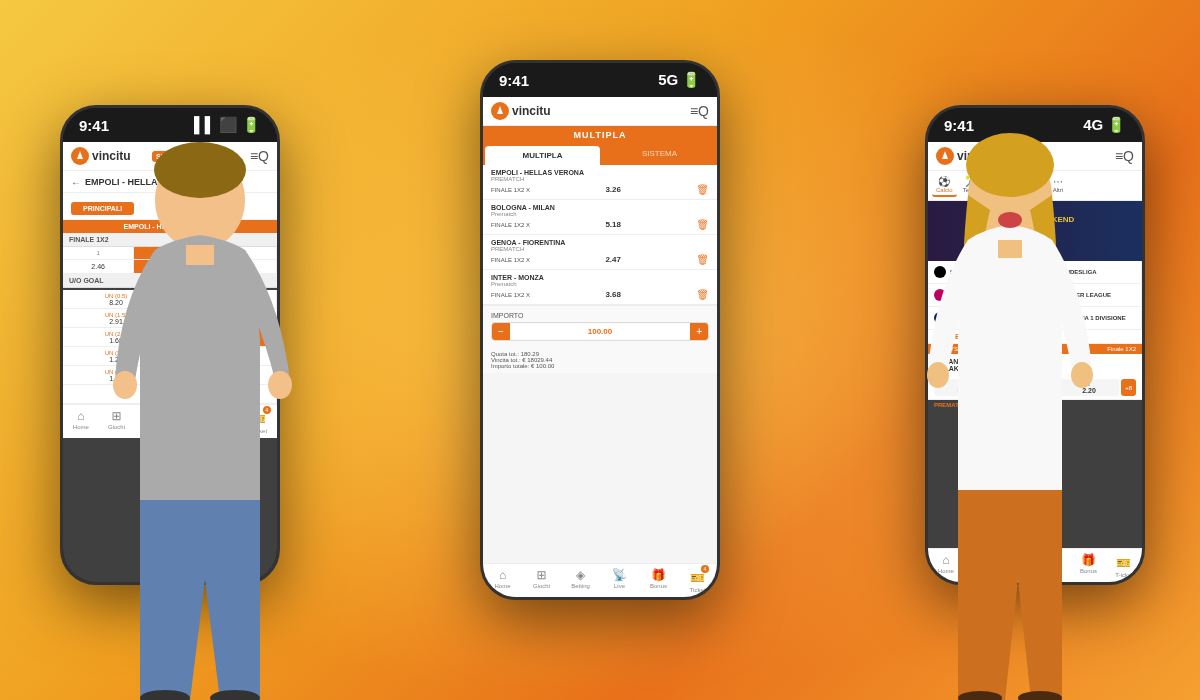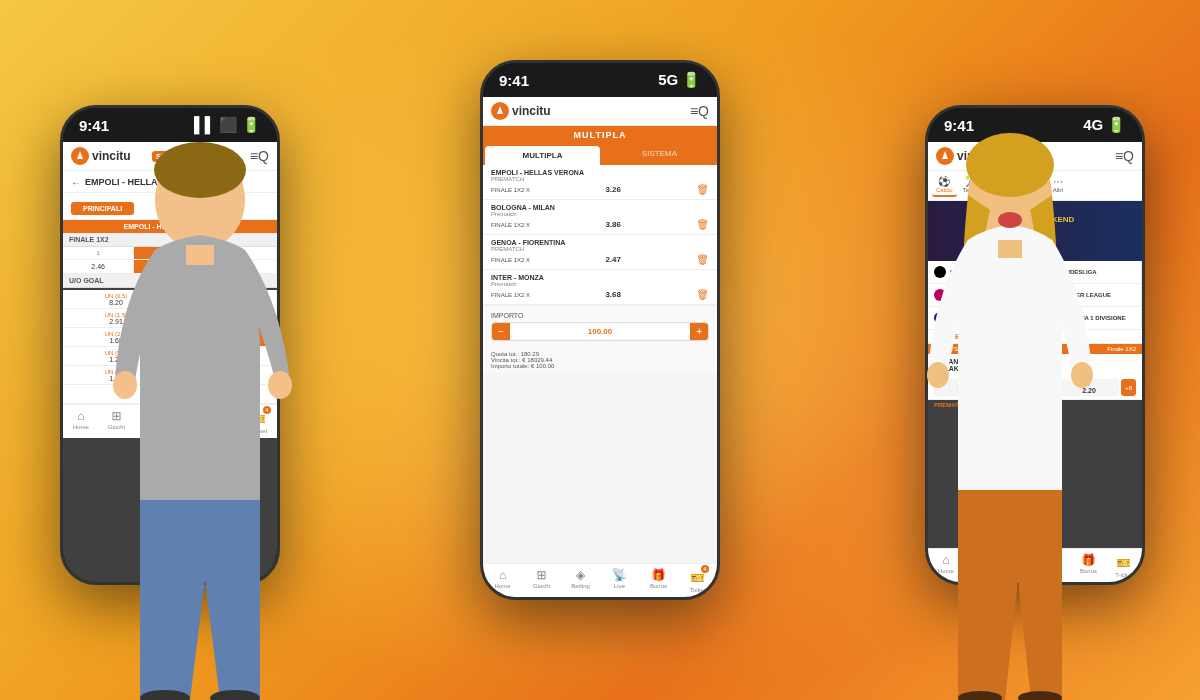--- a/index.html
+++ b/index.html
@@ -699,21 +699,21 @@
             <span class="bet-odd-label">FINALE 1X2 X</span>
             <span class="bet-odd-value">3.26</span>
             <span class="del-btn">🗑</span>
           </div>
         </div>
         <div class="bet-item">
           <div class="bet-match">BOLOGNA - MILAN</div>
           <div class="bet-sub">Prematch</div>
           <div class="bet-odd-row">
             <span class="bet-odd-label">FINALE 1X2 X</span>
-            <span class="bet-odd-value">3.86</span>
+            <span class="bet-odd-value">5.18</span>
             <span class="del-btn">🗑</span>
           </div>
         </div>
         <div class="bet-item">
           <div class="bet-match">GENOA - FIORENTINA</div>
           <div class="bet-sub">PREMATCH</div>
           <div class="bet-odd-row">
             <span class="bet-odd-label">FINALE 1X2 X</span>
             <span class="bet-odd-value">2.47</span>
             <span class="del-btn">🗑</span>

